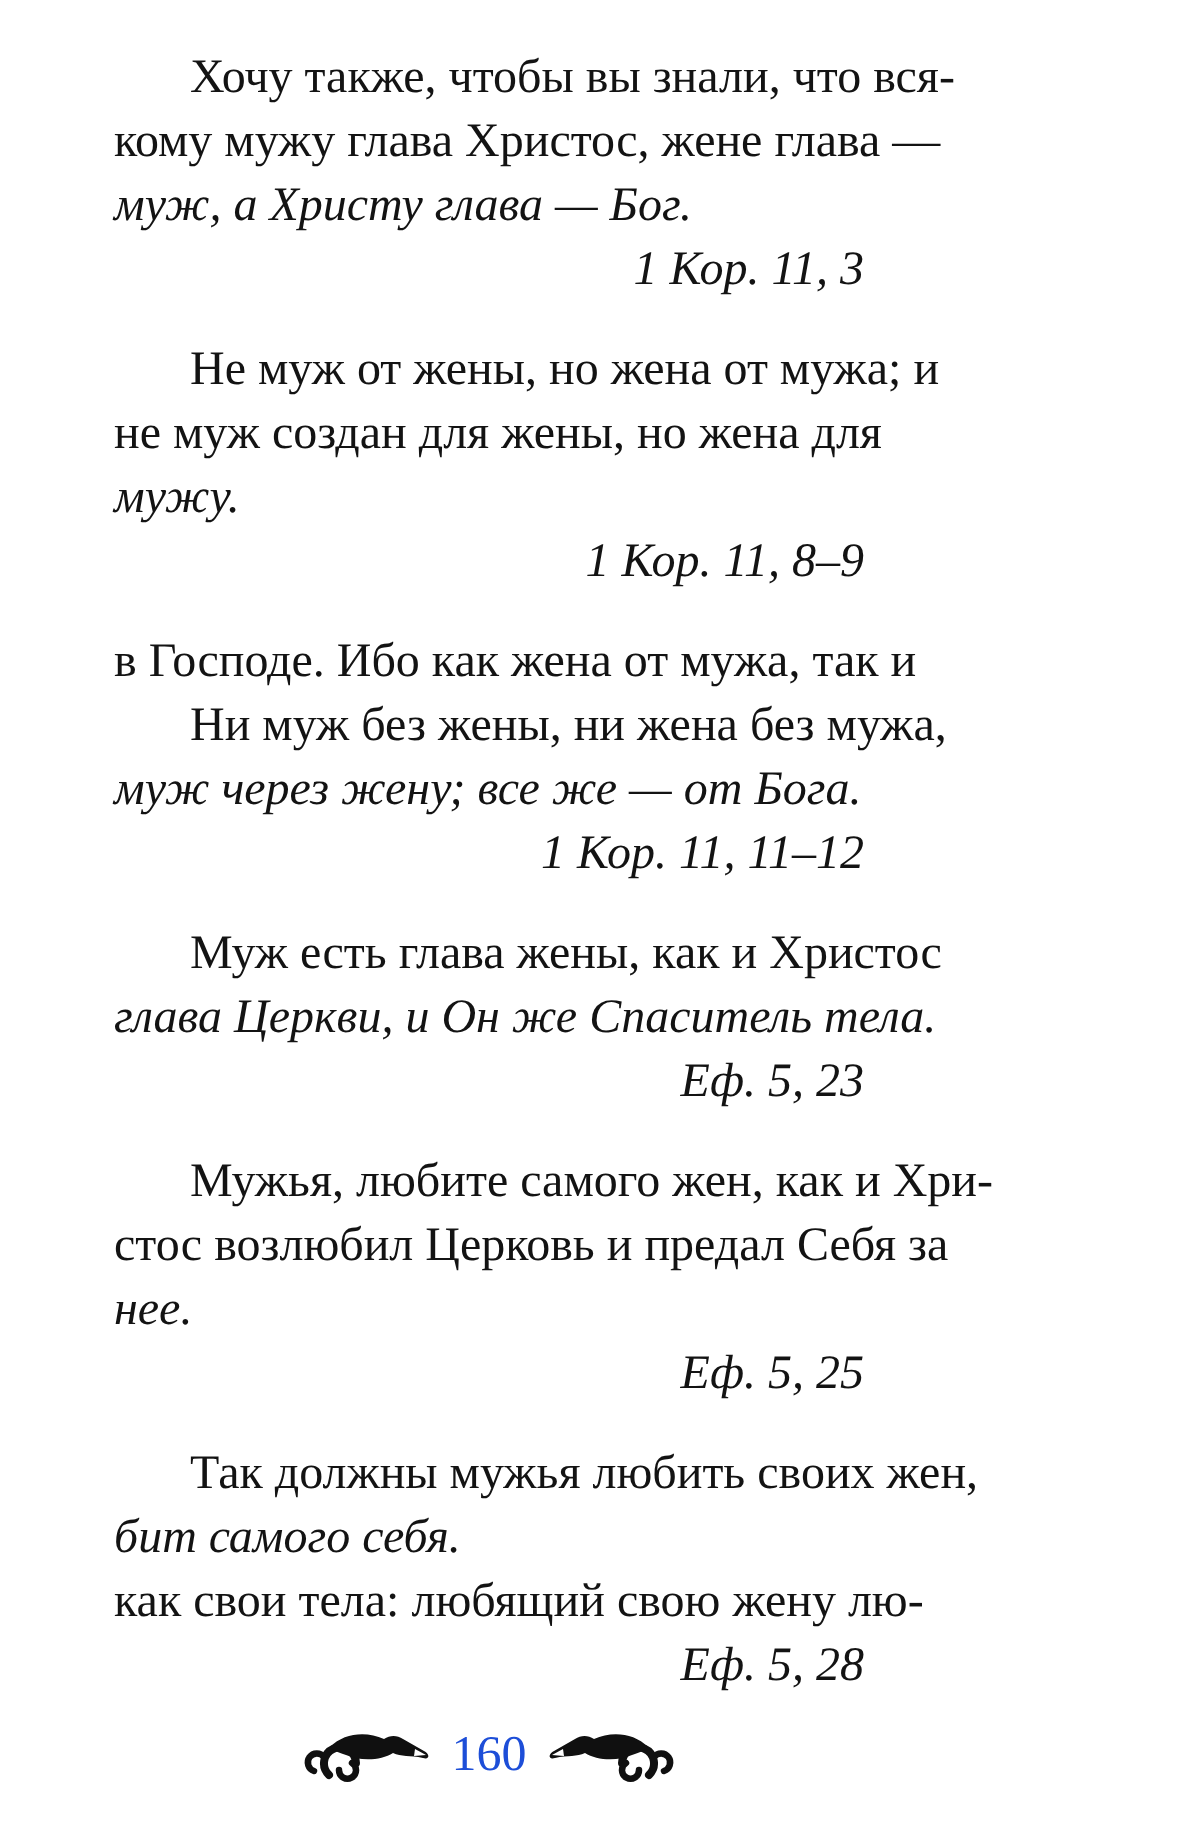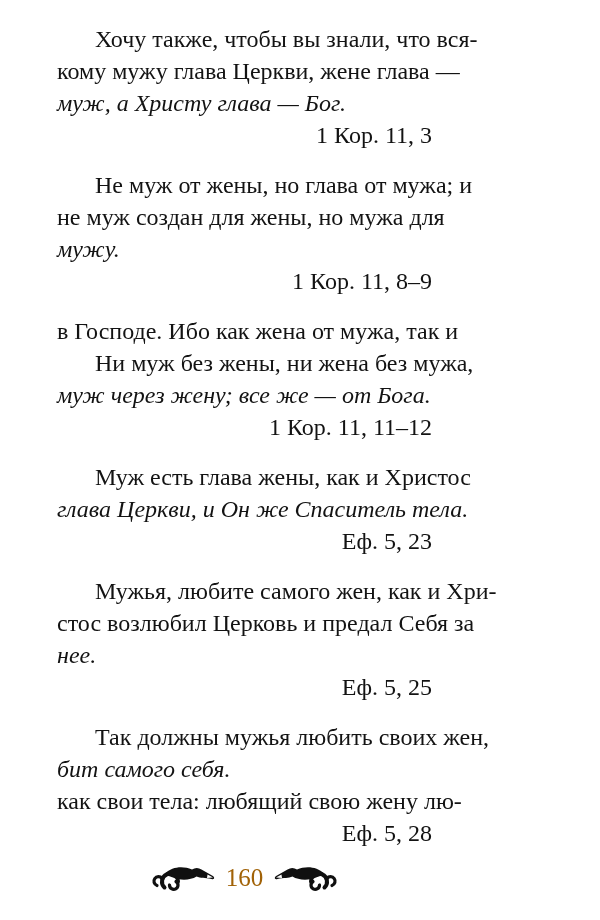--- a/index.html
+++ b/index.html
@@ -35,59 +35,60 @@
   .ln.first {
     text-indent: 38px;
   }
   .ln.last {
     text-align-last: left;
     font-style: italic;
   }
   .cite {
     font-size: 24px;
     line-height: 32px;
+    font-style: italic;
     text-align: right;
   }
   .footer {
     display: flex;
     align-items: center;
     justify-content: center;
     gap: 11px;
     margin-top: -4px;
   }
   .page-num {
     font-size: 25px;
     line-height: 30px;
-    color: #a16207;
+    color: #1d4ed8;
   }
   .flourish {
     width: 64px;
     height: 27px;
     color: #101010;
     flex: 0 0 auto;
   }
   .flourish.mirrored {
     transform: scaleX(-1);
   }
 </style>
 </head>
 <body>
 
 <div class="page">
 
   <div class="block">
     <div class="ln first">Хочу также, чтобы вы знали, что вся-</div>
-    <div class="ln">кому мужу глава Церкви, жене глава —</div>
+    <div class="ln">кому мужу глава Христос, жене глава —</div>
     <div class="ln last">муж, а Христу глава — Бог.</div>
     <div class="cite">1 Кор. 11, 3</div>
   </div>
 
   <div class="block">
-    <div class="ln first">Не муж от жены, но глава от мужа; и</div>
-    <div class="ln">не муж создан для жены, но мужа для</div>
+    <div class="ln first">Не муж от жены, но жена от мужа; и</div>
+    <div class="ln">не муж создан для жены, но жена для</div>
     <div class="ln last">мужу.</div>
     <div class="cite">1 Кор. 11, 8–9</div>
   </div>
 
   <div class="block">
     <div class="ln">в Господе. Ибо как жена от мужа, так и</div>
     <div class="ln first">Ни муж без жены, ни жена без мужа,</div>
     <div class="ln last">муж через жену; все же — от Бога.</div>
     <div class="cite">1 Кор. 11, 11–12</div>
   </div>

